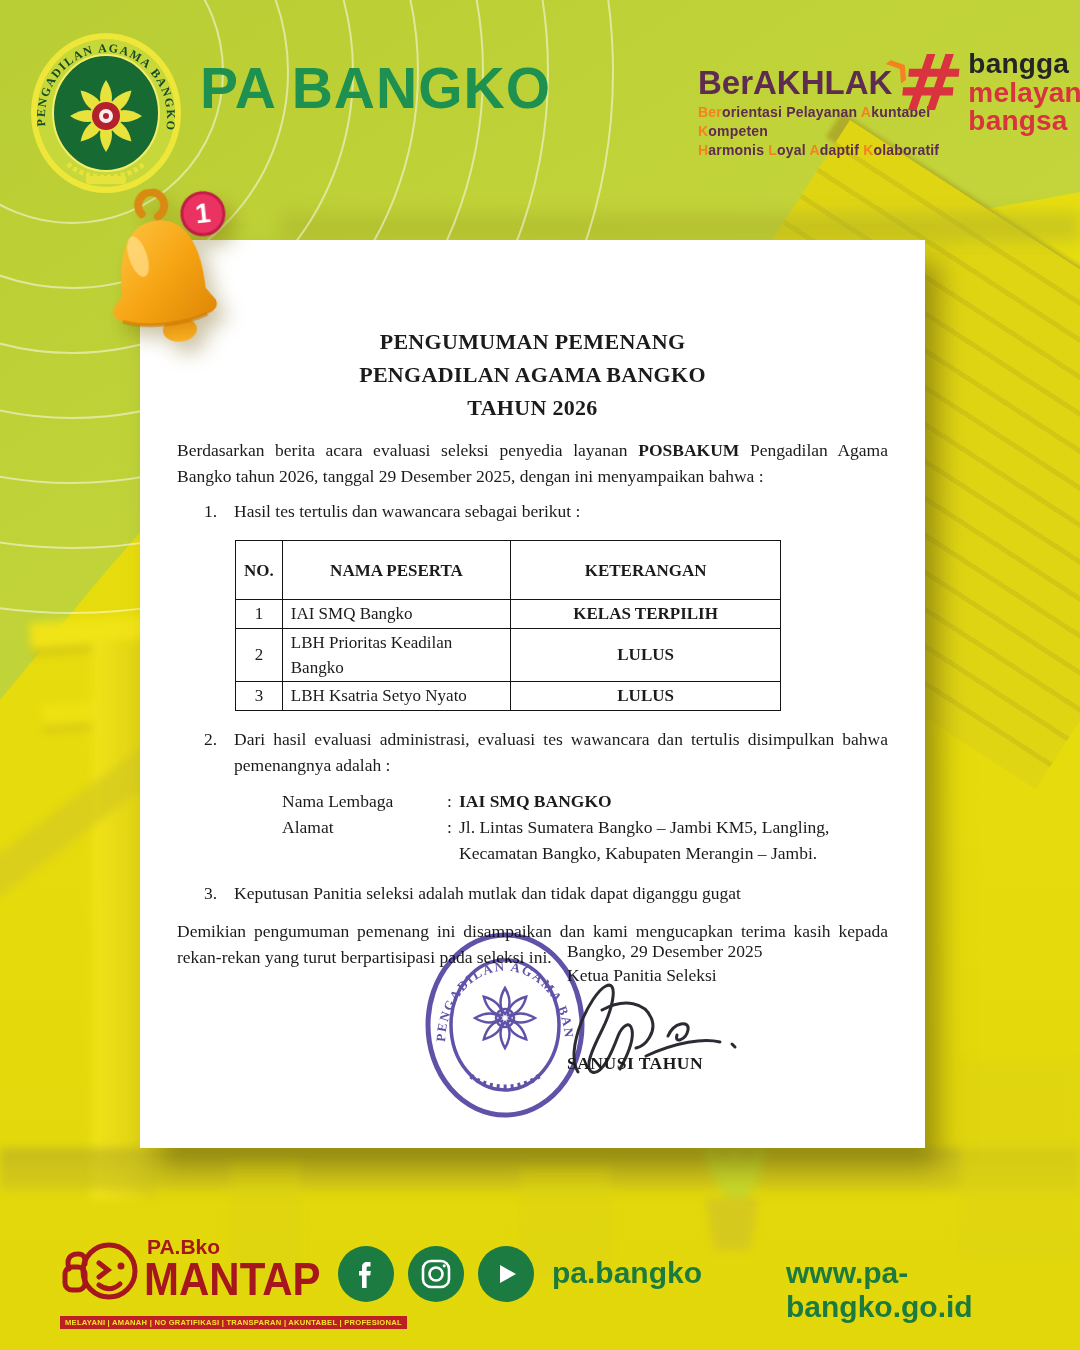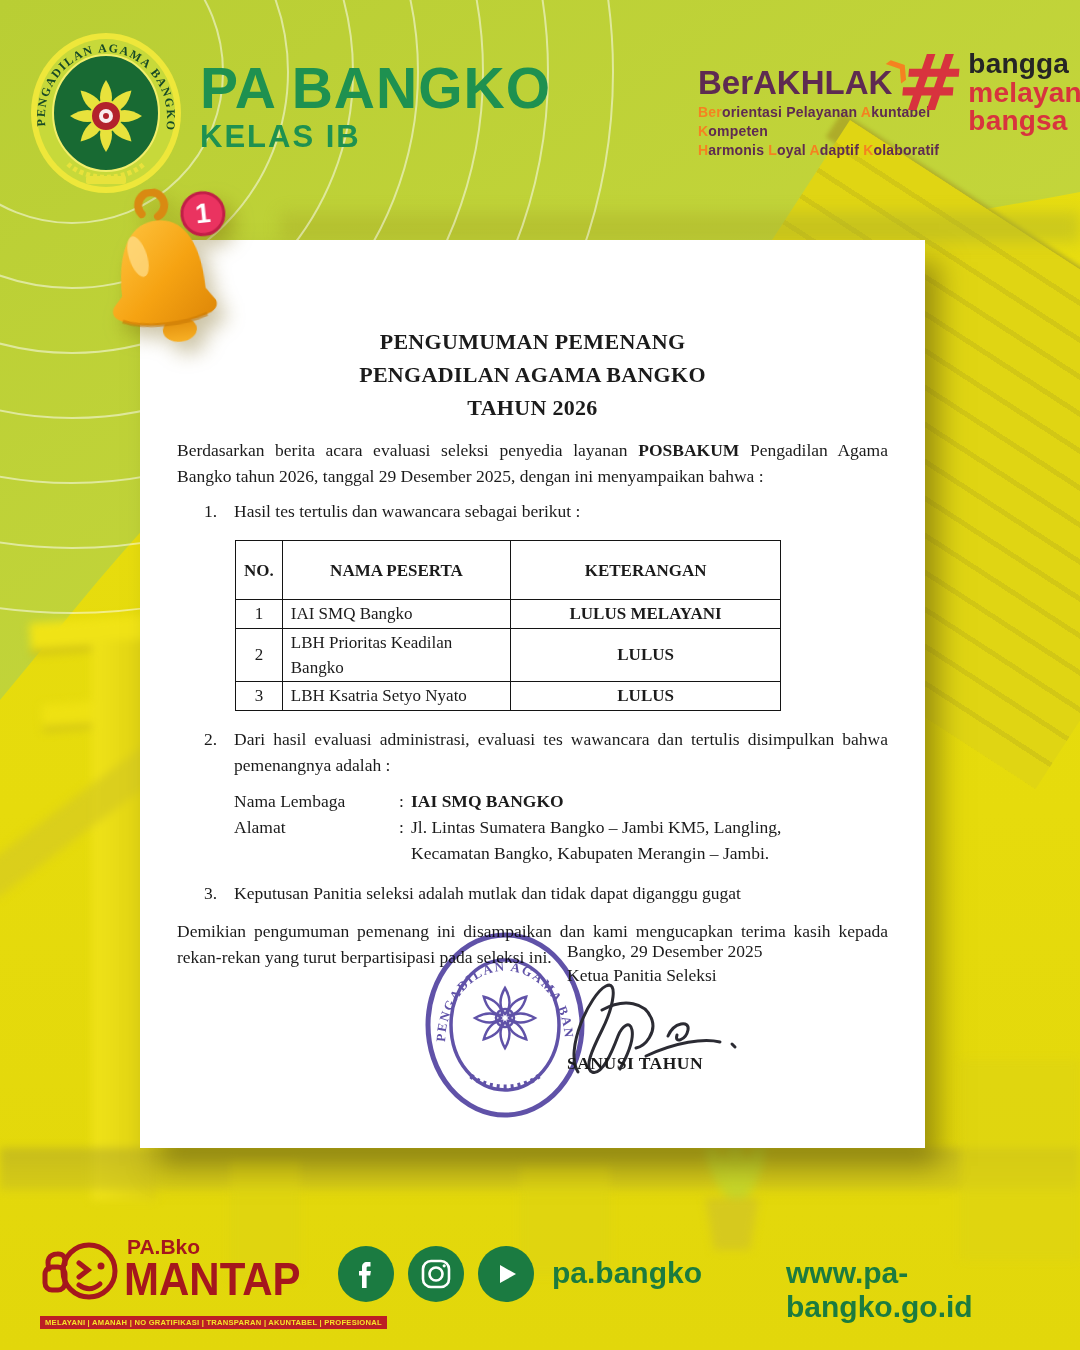--- a/index.html
+++ b/index.html
@@ -56,32 +56,32 @@
   .doc-item .num{flex:0 0 30px;padding-left:27px;box-sizing:content-box;}
   .doc-item .itext{flex:1;text-align:justify;}
   .doc-table{border-collapse:collapse;margin:16px 0 0 58px;width:546px;font-size:17px;}
   .doc-table th,.doc-table td{border:1.6px solid #141414;padding:1px 8px;}
   .doc-table th{height:56px;text-align:center;font-weight:bold;}
   .doc-table td.c{text-align:center;}
   .doc-table td.ket{text-align:center;font-weight:bold;}
   .col-no{width:46px;} .col-nama{width:272px;} .col-ket{width:312px;}
   .winner{margin:10px 0 0 57px;}
   .winner-row{display:flex;}
-  .winner-row .wlabel{flex:0 0 165px;}
+  .winner-row .wlabel{flex:0 0 165px;margin-left:48px;}
   .winner-row .wcolon{flex:0 0 12px;}
   .winner-row .wvalue{flex:1;padding-right:40px;}
   .bold{font-weight:bold;}
   .doc-closing{text-align:justify;margin-top:12px;}
   .sign-block{position:absolute;left:427px;top:700px;line-height:1.35;}
   .sign-name{position:absolute;left:427px;top:810px;font-weight:bold;letter-spacing:.5px;}
   .stamp{position:absolute;left:283px;top:690px;opacity:.88;mix-blend-mode:multiply;}
   .sig{position:absolute;left:410px;top:732px;}
 
   
-  .mantap{position:absolute;left:40px;top:1236px;z-index:30;}
+  .mantap{position:absolute;left:60px;top:1236px;z-index:30;}
   .mantap-row{display:flex;align-items:flex-start;}
   .mantap-texts{margin-left:2px;color:#a5171d;}
   .mantap-top{font-size:21px;font-weight:800;line-height:1;margin-left:3px;}
   .mantap-title{font-size:42px;font-weight:800;line-height:.95;letter-spacing:0px;transform:scaleY(1.12);transform-origin:top left;}
   .mantap-tagline{display:inline-block;margin-top:8px;background:#bc1f24;color:#f5e42b;font-size:7.6px;font-weight:700;
     padding:2px 5px;letter-spacing:.25px;white-space:nowrap;}
   .social{position:absolute;left:338px;top:1246px;z-index:30;display:flex;gap:14px;}
   .sc{width:56px;height:56px;border-radius:50%;background:#1b7b41;display:flex;align-items:center;justify-content:center;}
   .handle{position:absolute;left:552px;top:1256px;z-index:30;font-size:30px;font-weight:800;color:#1b7b3f;}
   .website{position:absolute;left:786px;top:1256px;z-index:30;font-size:30px;font-weight:800;color:#1b7b3f;}
@@ -156,21 +156,20 @@
       <circle r="15" fill="#b3222c" stroke="#e8e23c" stroke-width="2"></circle>
       <circle r="7" fill="#ffffff" opacity="0.92"></circle>
       <circle r="3" fill="#b3222c"></circle>
     </g>
     <path d="M 40,134 A 48,34 0 0 0 116,134" stroke="#e8e23c" stroke-width="5" fill="none" stroke-dasharray="4 3"></path>
     <rect x="58" y="146" width="40" height="8" rx="2" fill="#e8e23c"></rect>
   </svg>
 
   <div class="brand">
     <div class="brand-title">PA BANGKO</div>
-    <div class="brand-sub">KELAS IB</div>
   </div>
 
   <div class="berakhlak">
     <div class="akhlak-title"><span>BerAKHLAK</span><span class="akhlak-arrow">❯</span></div>
     <div class="akhlak-sub"><span class="hl">Ber</span><span>orientasi </span><span>Pelayanan </span><span class="hl">A</span><span>kuntabel </span><span class="hl">K</span><span>ompeten</span><br>
     <span class="hl">H</span><span>armonis </span><span class="hl">L</span><span>oyal </span><span class="hl">A</span><span>daptif </span><span class="hl">K</span><span>olaboratif</span></div>
   </div>
 
   <div class="bangga">
     <div class="hash">#</div>
@@ -205,21 +204,21 @@
         <tr>
           <th>NO.</th>
           <th>NAMA PESERTA</th>
           <th>KETERANGAN</th>
         </tr>
       </thead>
       <tbody>
         <tr>
           <td class="c">1</td>
           <td>IAI SMQ Bangko</td>
-          <td class="ket">LULUS MELAYANI</td>
+          <td class="ket">KELAS TERPILIH</td>
         </tr>
         <tr>
           <td class="c">2</td>
           <td>LBH Prioritas Keadilan Bangko</td>
           <td class="ket">LULUS</td>
         </tr>
         <tr>
           <td class="c">3</td>
           <td>LBH Ksatria Setyo Nyato</td>
           <td class="ket">LULUS</td>

